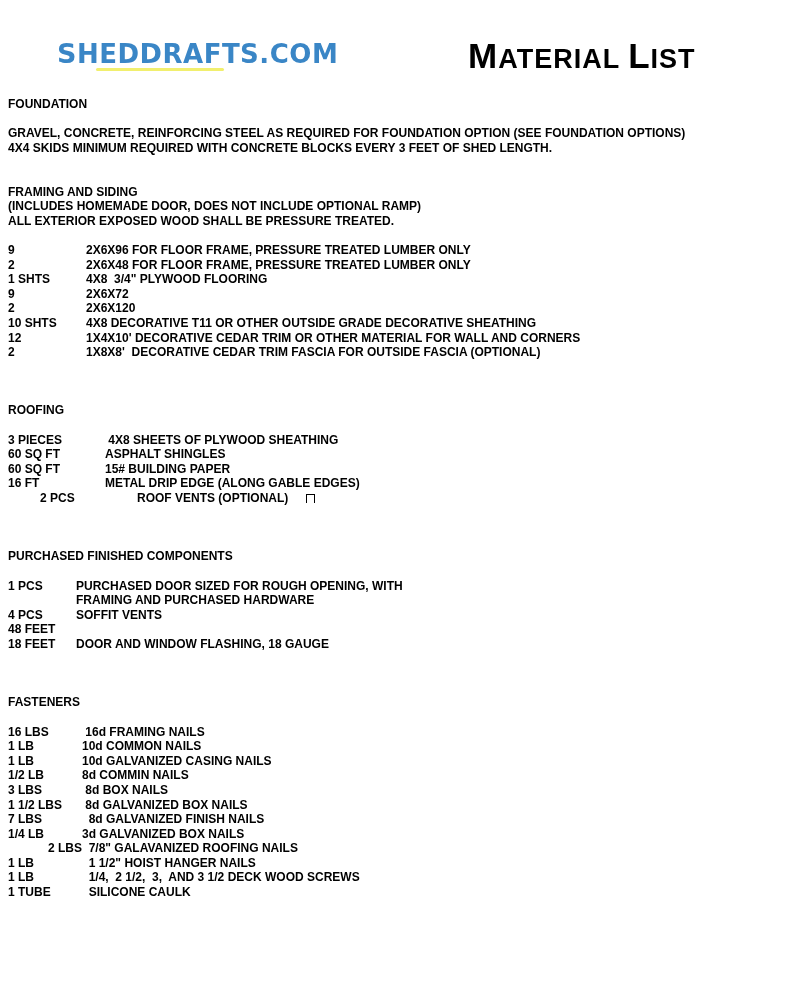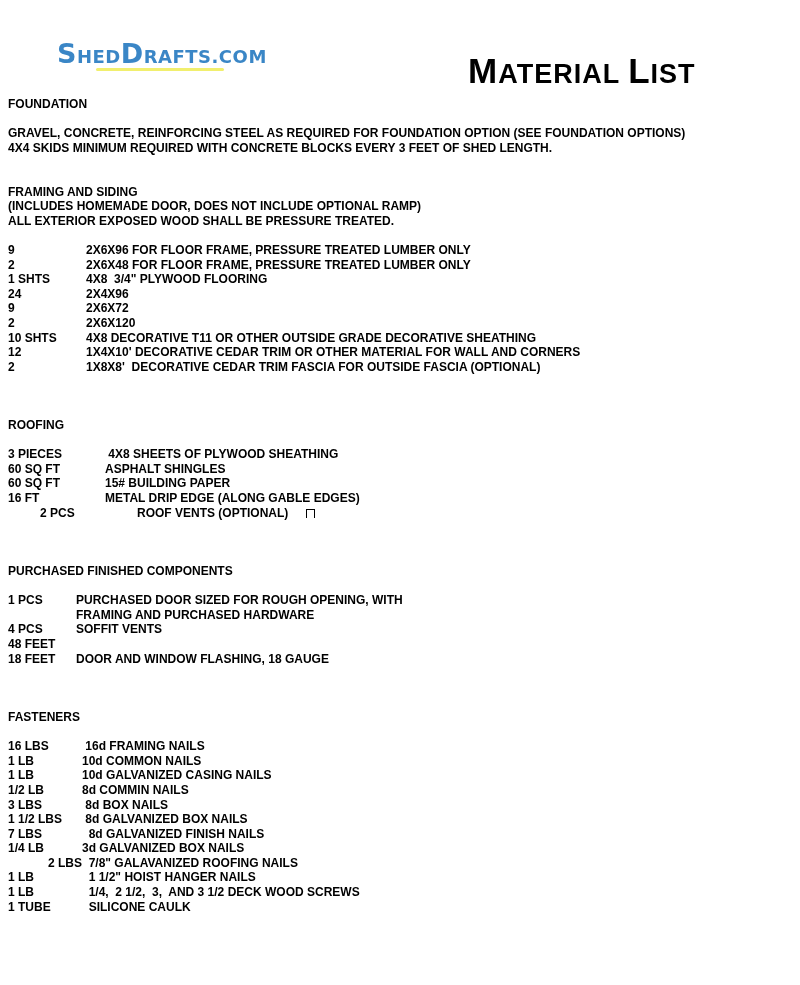--- a/index.html
+++ b/index.html
@@ -1,25 +1,25 @@
 <!DOCTYPE html>
 <html><head>
   <meta charset="utf-8">
   <style>
     html, body { margin: 0; padding: 0; background: #ffffff; }
     body { width: 800px; height: 985px; position: relative; overflow: hidden;
            font-family: "Liberation Sans", sans-serif; color: #000; }
     .logo { position: absolute; left: 57px; top: 38px; font-family: "DejaVu Sans", sans-serif;
             font-weight: bold; font-size: 25px; letter-spacing: 0.5px; color: #3a86c6; }
     .logo .big { font-size: 27px; }
-    .logo .small { font-size: 18px; }
+    .logo .small { font-size: 26px; }
     .logo-underline { position: absolute; left: 96px; top: 68px; width: 128px; height: 3px;
                       background: #f1ef6e; border-radius: 2px; }
     .title { position: absolute; left: 468px; top: 36px; font-family: "Liberation Sans", sans-serif;
-             font-weight: bold; font-size: 27px; letter-spacing: 1px; margin-top: 15px; }
+             font-weight: bold; font-size: 27px; letter-spacing: 1px; }
     .title .big { font-size: 35px; }
     .doc { position: absolute; left: 8px; top: 97px; font-size: 12px; line-height: 14.6px; font-weight: bold; }
     .row { display: flex; white-space: pre; height: 14.6px; }
     .gap { height: 14.6px; }
     .qty { display: inline-block; }
     .desc { display: inline-block; }
     .roof-vent-mark { display: inline-block; width: 7px; height: 8px; border: 1px solid #000;
                       border-bottom: none; margin-left: 18px; position: relative; top: 3px; }
   </style>
 </head>
@@ -44,21 +44,20 @@
     <div class="gap"></div>
 
   <div class="row">FRAMING AND SIDING</div>
   <div class="row">(INCLUDES HOMEMADE DOOR, DOES NOT INCLUDE OPTIONAL RAMP)</div>
   <div class="row">ALL EXTERIOR EXPOSED WOOD SHALL BE PRESSURE TREATED.</div>
   <div class="gap"></div>
   <div id="framing-items">
       <div class="row"><span class="qty" style="width: 78px;">9</span><span class="desc">2X6X96 FOR FLOOR FRAME, PRESSURE TREATED LUMBER ONLY</span></div>
       <div class="row"><span class="qty" style="width: 78px;">2</span><span class="desc">2X6X48 FOR FLOOR FRAME, PRESSURE TREATED LUMBER ONLY</span></div>
       <div class="row"><span class="qty" style="width: 78px;">1 SHTS</span><span class="desc">4X8  3/4" PLYWOOD FLOORING</span></div>
-      <div class="row"><span class="qty" style="width: 78px;">24</span><span class="desc">2X4X96</span></div>
       <div class="row"><span class="qty" style="width: 78px;">9</span><span class="desc">2X6X72</span></div>
       <div class="row"><span class="qty" style="width: 78px;">2</span><span class="desc">2X6X120</span></div>
       <div class="row"><span class="qty" style="width: 78px;">10 SHTS</span><span class="desc">4X8 DECORATIVE T11 OR OTHER OUTSIDE GRADE DECORATIVE SHEATHING</span></div>
       <div class="row"><span class="qty" style="width: 78px;">12</span><span class="desc">1X4X10' DECORATIVE CEDAR TRIM OR OTHER MATERIAL FOR WALL AND CORNERS</span></div>
       <div class="row"><span class="qty" style="width: 78px;">2</span><span class="desc">1X8X8'  DECORATIVE CEDAR TRIM FASCIA FOR OUTSIDE FASCIA (OPTIONAL)</span></div>
     </div>
   <div class="gap"></div>
     <div class="gap"></div>
     <div class="gap"></div>
 

